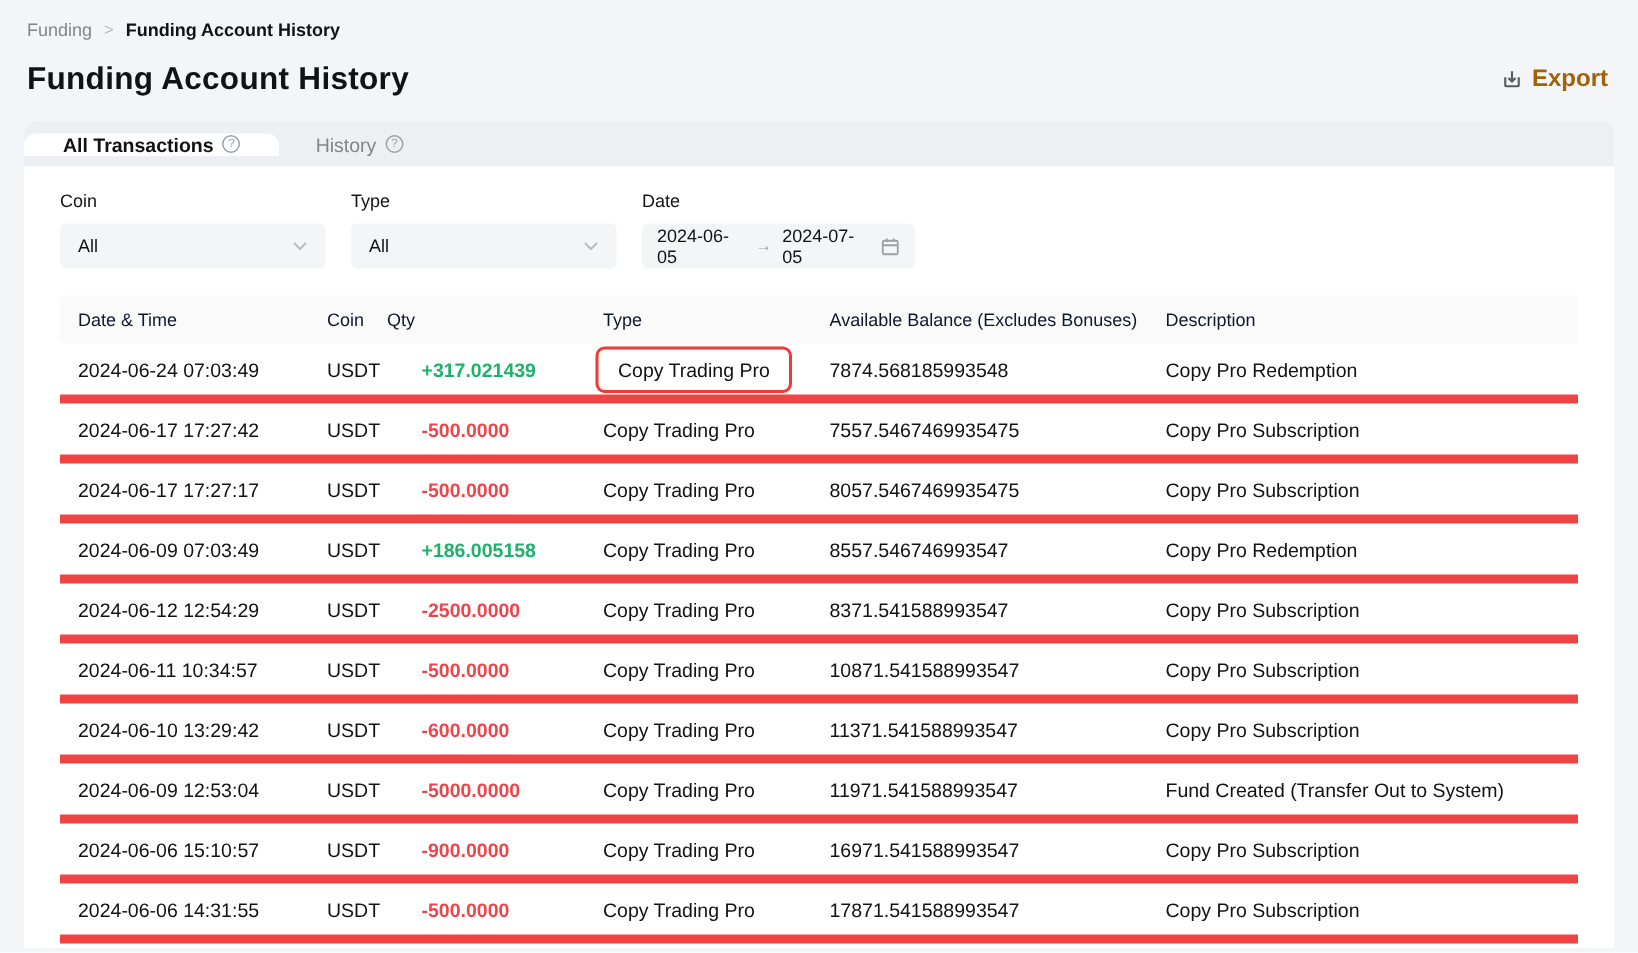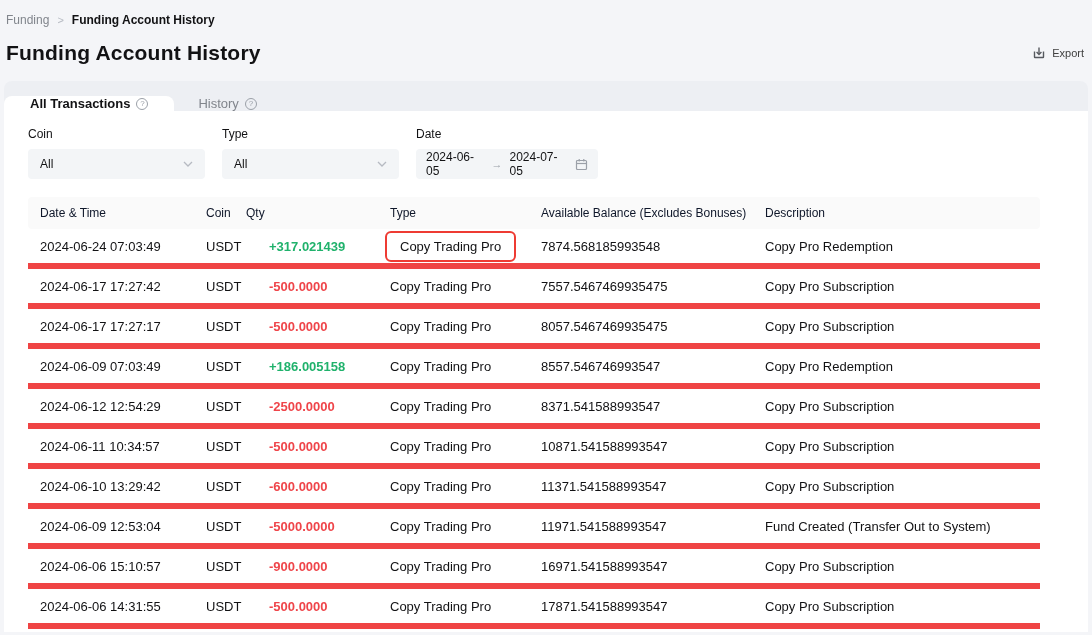--- a/index.html
+++ b/index.html
@@ -3,36 +3,36 @@
 <meta charset="utf-8">
 <style>
   * { margin:0; padding:0; box-sizing:border-box; }
   html,body { width:1092px; height:635px; overflow:hidden; }
   body {
     font-family:"Liberation Sans","DejaVu Sans",sans-serif;
     background:#f4f5f8;
     color:#121214;
     position:relative;
   }
-  .page { padding:0 4px; }
+  .page { padding:0 16px; }
 
   
   .breadcrumb { display:flex; align-items:center; gap:8px; padding:13px 0 2px 2px; font-size:12px; }
   .crumb-muted { color:#81858c; cursor:pointer; }
   .crumb-sep { color:#b6bac2; font-size:11px; }
   .crumb-current { color:#121214; font-weight:700; }
 
   
   .page-header { display:flex; align-items:center; justify-content:space-between; padding:12px 0 16px 2px; }
   .page-title { font-size:21px; font-weight:700; letter-spacing:.2px; }
-  .export-btn { display:flex; align-items:center; gap:6px; font-size:11px; font-weight:400; color:#404040; cursor:pointer; padding-right:4px; }
+  .export-btn { display:flex; align-items:center; gap:6px; font-size:16px; font-weight:700; color:#a16207; cursor:pointer; padding-right:4px; }
   .export-btn svg { display:block; }
 
   
-  .tabbar { display:flex; align-items:flex-end; height:30px; background:#edeff3; border-radius:8px 8px 0 0; overflow:hidden; }
+  .tabbar { display:flex; align-items:center; height:30px; background:#edeff3; border-radius:8px 8px 0 0; overflow:hidden; }
   .tab { display:flex; align-items:center; justify-content:center; gap:6px; padding:0 24px; font-size:13px; color:#81858c; cursor:pointer; }
   .tab.active { background:#ffffff; color:#121214; font-weight:700; border-radius:8px 8px 0 0; padding:0 26px; }
   .info-icon { width:12px; height:12px; border:1px solid #9ba0a8; border-radius:50%; display:inline-flex; align-items:center; justify-content:center; font-size:8px; line-height:1; color:#9ba0a8; font-weight:400; }
 
   
   .card { background:#ffffff; height:521px; padding:16px 24px 0 24px; }
 
   
   .filters { display:flex; gap:17px; padding-bottom:18px; }
   .filter-label { font-size:12px; color:#121214; margin-bottom:8px; }

